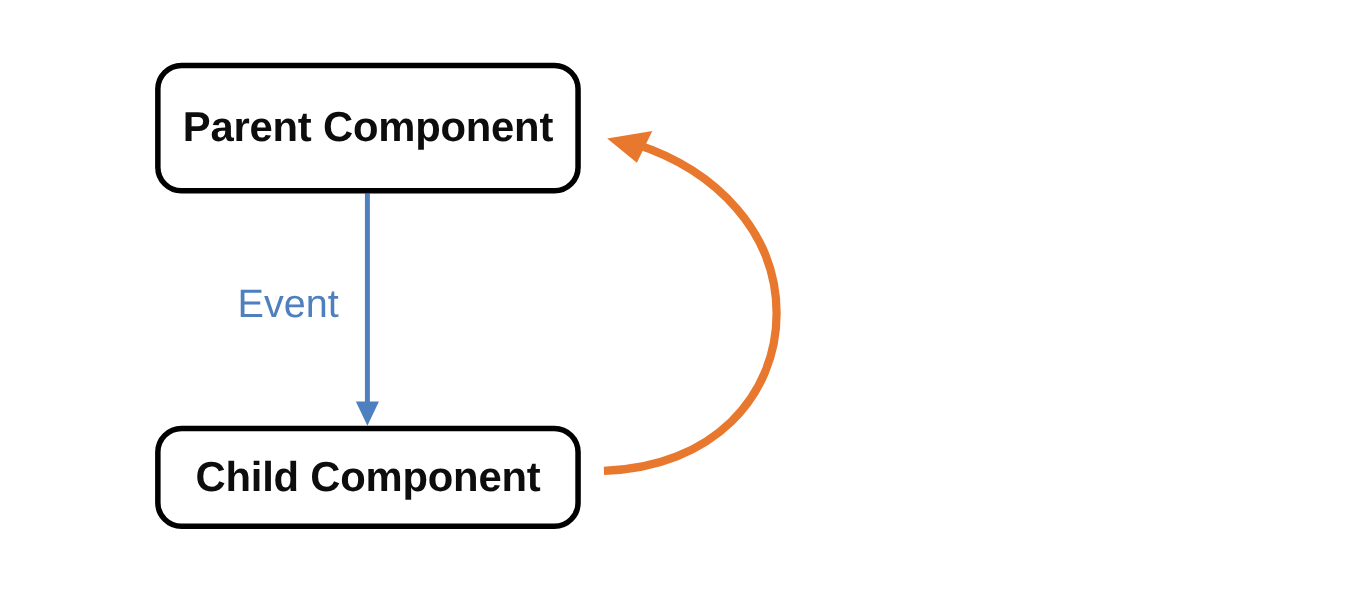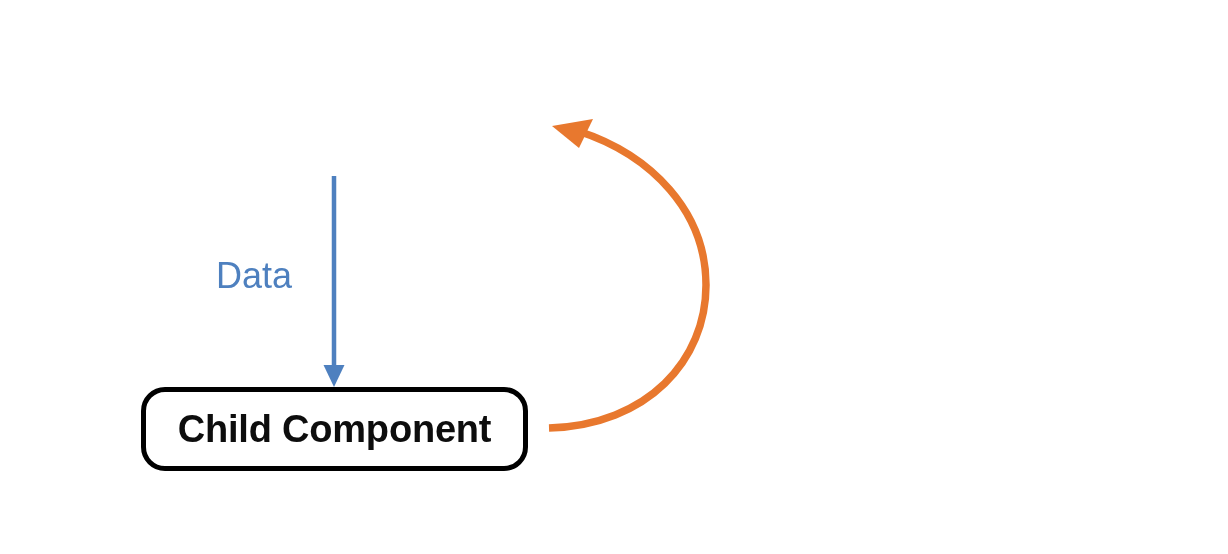--- a/index.html
+++ b/index.html
@@ -36,21 +36,21 @@
   #parent-box {
     left: 141px;
     top: 57px;
     width: 387px;
     height: 119px;
   }
   #child-box {
     left: 141px;
     top: 387px;
     width: 387px;
-    height: 84px;
+    height: 94px;
   }
   .edge-layer {
     position: absolute;
     left: 0;
     top: 0;
     width: 1228px;
     height: 554px;
     pointer-events: none;
   }
   .edge-label {
@@ -83,21 +83,24 @@
       <line x1="334" y1="176" x2="334" y2="368" stroke="#4E80BF" stroke-width="4.5" stroke-linecap="butt"></line>
       <polygon points="334,387 323.5,365 344.5,365" fill="#4E80BF"></polygon>
     </g>
 
     <g>
       <path d="M 549 428 C 648 425, 706 360, 706 285 C 706 212, 652 155, 578 131" fill="none" stroke="#E8782E" stroke-width="7.5" stroke-linecap="butt"></path>
       <polygon points="552,126 593,119 579,148" fill="#E8782E"></polygon>
     </g>
   </svg>
 
+  <div class="node-box" id="parent-box">
+    <span class="node-label">Parent Component</span>
+  </div>
 
   <div class="node-box" id="child-box">
     <span class="node-label">Child Component</span>
   </div>
 
-  <div class="edge-label" id="data-label">Data</div>
+  <div class="edge-label" id="data-label">Event</div>
 
 
 </div>
 
 </body></html>

